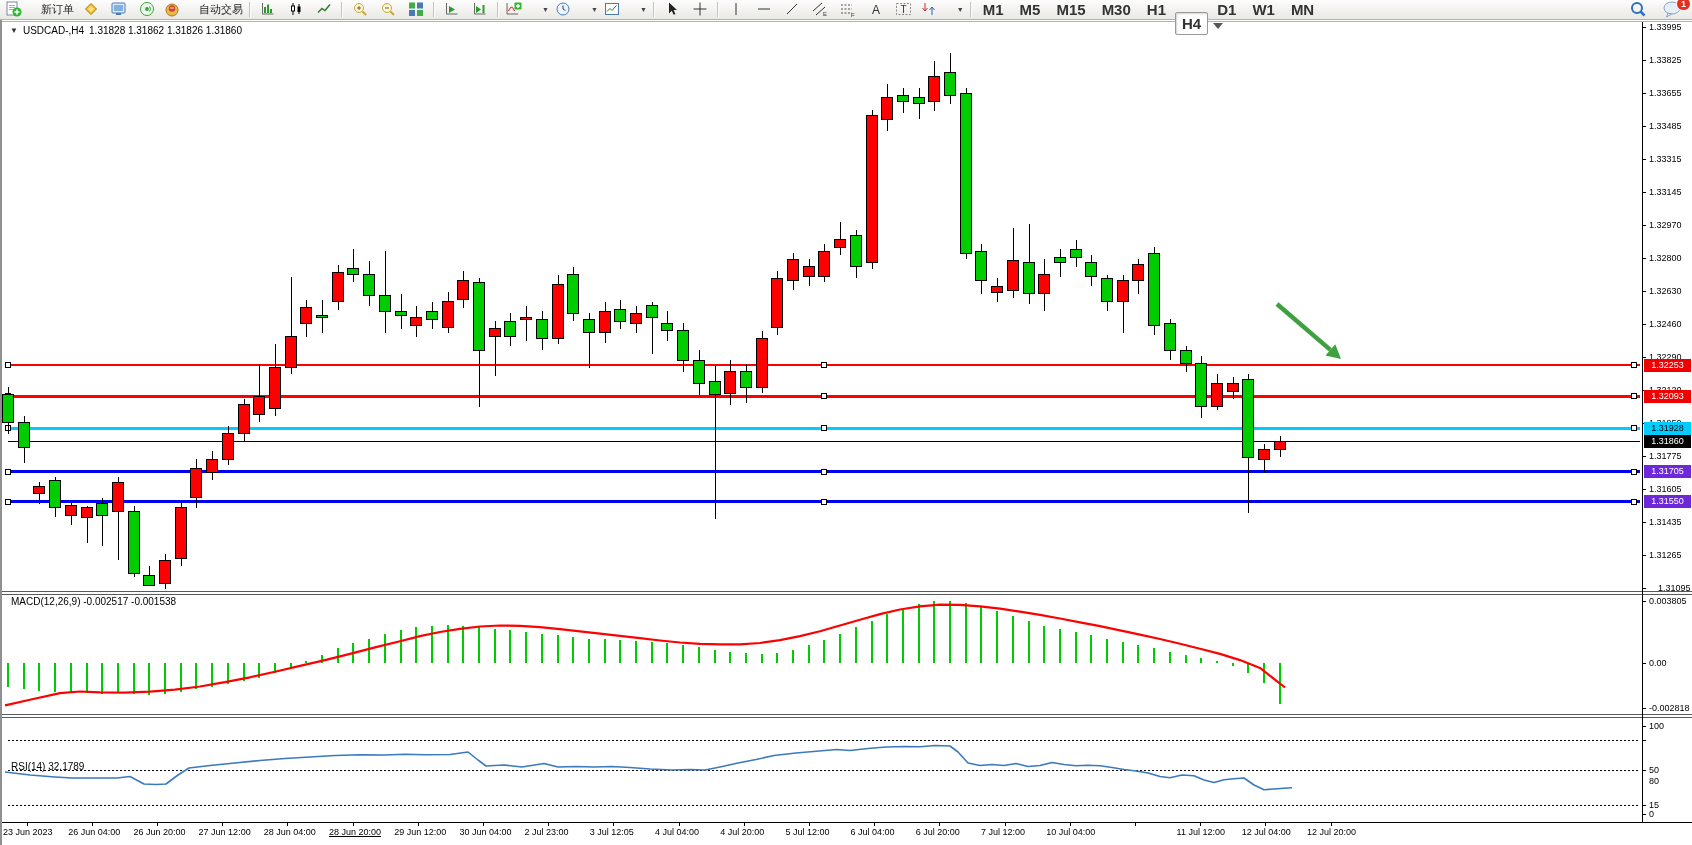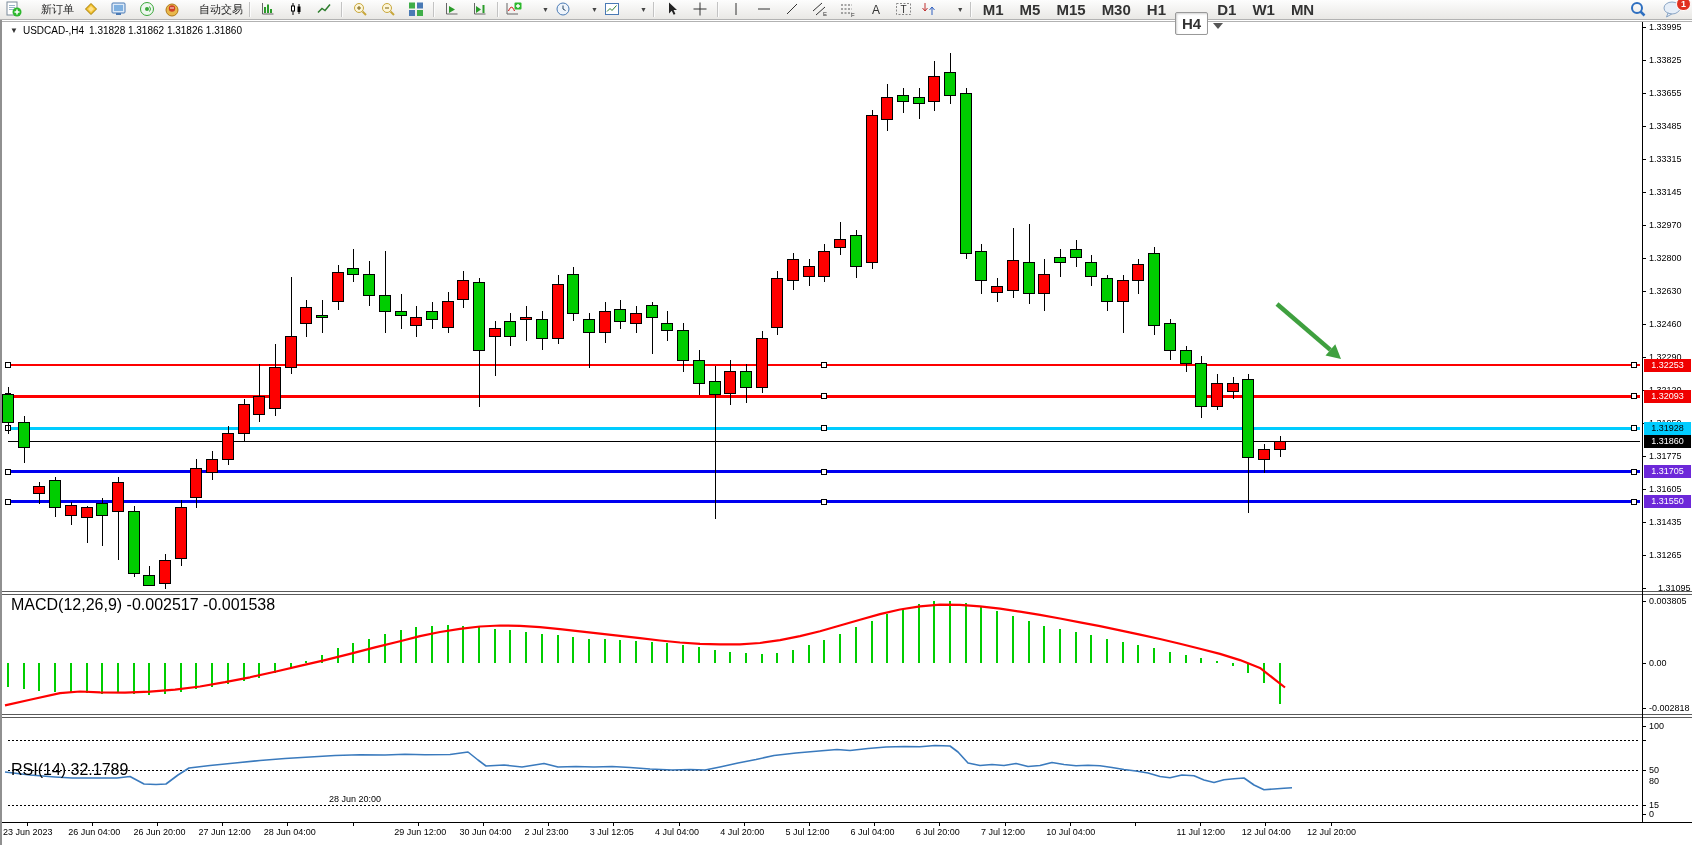--- a/index.html
+++ b/index.html
@@ -11,21 +11,21 @@
   .caret{font-size:7px;color:#444;margin-left:1px;}
   .tsep{width:0;height:15px;border-left:1px solid #c3c3c3;border-right:1px solid #fbfbfb;margin:0 3px;}
   .tf{font-size:15px;font-weight:bold;color:#333;padding:2px 6px;border:1px solid transparent;border-radius:2px;margin:0 1px;}
   .tf.active{background:#fff;border:1px solid #999;box-shadow:inset 1px 1px 2px rgba(0,0,0,.18);margin-top:28px;}
   .toolbar-right{margin-left:auto;display:flex;align-items:center;margin-right:6px;gap:6px;}
   .chat-wrap{position:relative;}
   .badge{position:absolute;top:-4px;right:-6px;background:#e03020;color:#fff;font-size:9px;font-weight:bold;border-radius:7px;padding:0 4px;line-height:12px;border:1px solid #fff;}
   
   .chart-title{position:absolute;left:10px;top:25px;font-size:10px;color:#000;z-index:5;display:flex;align-items:center;gap:5px;}
   .chart-title .dd{font-size:8px;color:#333;}
-  .ind-label{position:absolute;left:11px;font-size:16px;color:#000;z-index:5;text-align:center;}
+  .ind-label{position:absolute;left:11px;font-size:10px;color:#000;z-index:5;text-align:center;}
   #macd-label{top:596px;}
   #rsi-label{top:721px;margin-top:40px;}
   .axis-label{position:absolute;font-size:9px;color:#000;white-space:nowrap;}
   .pbox{position:absolute;left:1644px;width:47px;height:13px;line-height:13px;font-size:9px;text-align:center;color:#fff;z-index:6;}
   .pbox.red{background:#f00000;}
   .pbox.cyan{background:#00ccff;color:#000;}
   .pbox.blue{background:#6d28d9;}
   .pbox.black{background:#000;}
   svg#chart-svg{position:absolute;left:0;top:0;z-index:1;}
   .frame-left{position:absolute;left:0;top:20px;width:2px;height:825px;background:#909090;z-index:8;}
@@ -647,21 +647,21 @@
       <div class="axis-label" style="left: 1649px; top: 765px;">50</div>
       <div class="axis-label" style="left: 1649px; top: 800px;">15</div>
       <div class="axis-label" style="left: 1649px; top: 809px;">0</div>
     </div>
   <div id="time-axis">
       <div class="axis-label" style="left: 3px; top: 827px;">23 Jun 2023</div>
       <div class="axis-label" style="left: 68.2px; top: 827px;">26 Jun 04:00</div>
       <div class="axis-label" style="left: 133.4px; top: 827px;">26 Jun 20:00</div>
       <div class="axis-label" style="left: 198.6px; top: 827px;">27 Jun 12:00</div>
       <div class="axis-label" style="left: 263.8px; top: 827px;">28 Jun 04:00</div>
-      <div class="axis-label" style="left: 329px; top: 794px;">28 Jun 20:00</div>
+      <div class="axis-label" style="left: 329px; top: 827px; text-decoration: underline;">28 Jun 20:00</div>
       <div class="axis-label" style="left: 394.2px; top: 827px;">29 Jun 12:00</div>
       <div class="axis-label" style="left: 459.4px; top: 827px;">30 Jun 04:00</div>
       <div class="axis-label" style="left: 524.6px; top: 827px;">2 Jul 23:00</div>
       <div class="axis-label" style="left: 589.8px; top: 827px;">3 Jul 12:05</div>
       <div class="axis-label" style="left: 655px; top: 827px;">4 Jul 04:00</div>
       <div class="axis-label" style="left: 720.2px; top: 827px;">4 Jul 20:00</div>
       <div class="axis-label" style="left: 785.4px; top: 827px;">5 Jul 12:00</div>
       <div class="axis-label" style="left: 850.6px; top: 827px;">6 Jul 04:00</div>
       <div class="axis-label" style="left: 915.8px; top: 827px;">6 Jul 20:00</div>
       <div class="axis-label" style="left: 981px; top: 827px;">7 Jul 12:00</div>

